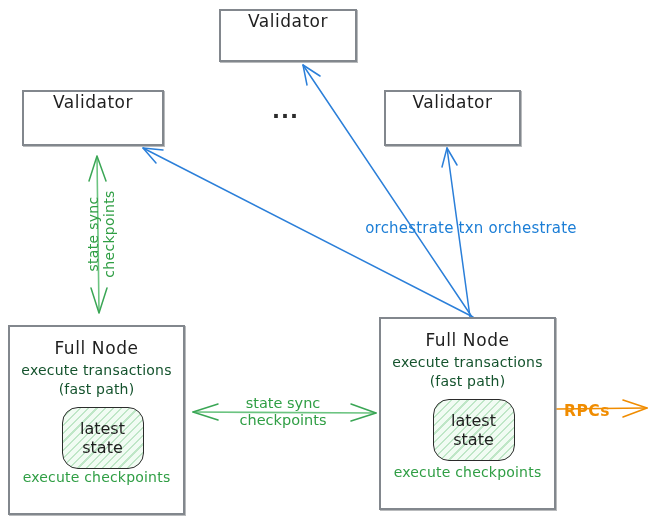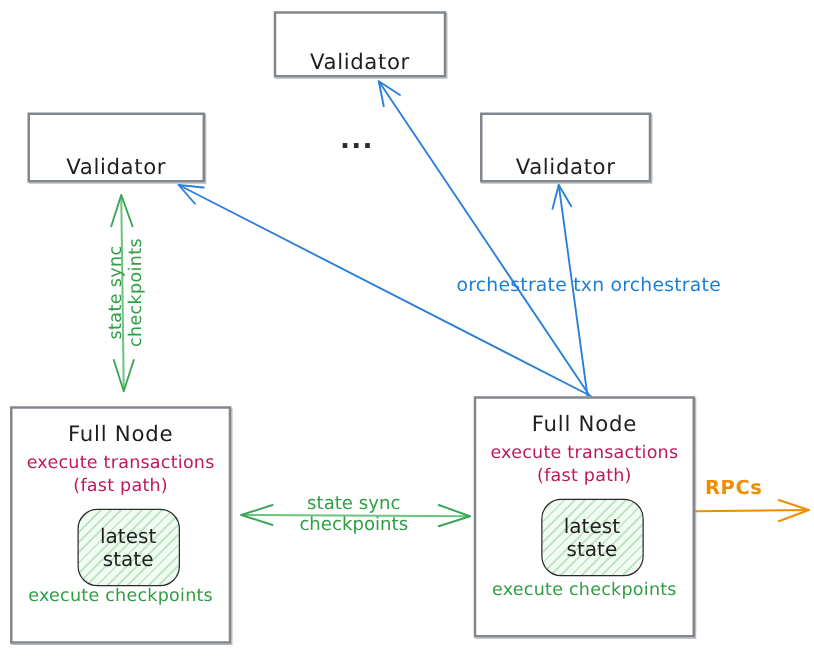--- a/index.html
+++ b/index.html
@@ -3,39 +3,39 @@
 <meta charset="utf-8">
 <style>
   html,body{margin:0;padding:0;background:#ffffff;}
   .canvas{
     position:relative;width:651px;height:526px;background:#ffffff;
     font-family:"DejaVu Sans",sans-serif;color:#1e1e1e;overflow:hidden;
   }
   .node{
     position:absolute;background:#ffffff;border:2px solid #82878d;
     box-shadow:1px 1px 0 0 rgba(100,104,109,0.45);
-    box-sizing:border-box;display:flex;align-items:flex-end;justify-content:center;
+    box-sizing:border-box;display:flex;align-items:flex-start;justify-content:center;
   }
   .validator{font-size:17px;letter-spacing:0.5px;}
   .v-top{left:219px;top:9px;width:138px;height:53px;}
   .v-left{left:22px;top:90px;width:142px;height:56px;}
   .v-right{left:384px;top:90px;width:137px;height:56px;}
   .ellipsis{
     position:absolute;left:272px;top:96px;font-size:21px;font-weight:700;
     letter-spacing:1px;color:#2b2b2b;line-height:30px;
   }
   .fullnode{
     flex-direction:column;align-items:center;justify-content:flex-start;
     padding-top:10px;
   }
   .fn-left{left:8px;top:325px;width:177px;height:190px;}
   .fn-right{left:379px;top:317px;width:177px;height:193px;}
   .fn-title{font-size:17px;letter-spacing:0.6px;height:22px;line-height:22px;}
   .fn-fast{
-    margin-top:2px;color:#be185d;font-size:14px;line-height:19px;
+    margin-top:2px;color:#14532d;font-size:14px;line-height:19px;
     text-align:center;white-space:nowrap;letter-spacing:0.2px;
   }
   .state-box{
     margin-top:8px;width:82px;height:62px;border:1.6px solid #2b2b2b;border-radius:16px;
     box-sizing:border-box;display:flex;flex-direction:column;align-items:center;justify-content:center;
     background-color:#f6fcf7;
     background-image:repeating-linear-gradient(135deg,
       rgba(64,180,87,0.30) 0px, rgba(64,180,87,0.30) 1.6px,
       rgba(235,251,238,0.45) 1.6px, rgba(235,251,238,0.45) 5.8px);
     font-size:16px;line-height:19px;text-align:center;margin-left:12px;
@@ -47,21 +47,21 @@
   .edge-label{position:absolute;transform:translate(-50%,-50%);text-align:center;}
   .lbl-green{color:#2f9e44;}
   .lbl-blue{color:#1c7ed6;}
   .lbl-orange{color:#f08c00;}
   .lbl-vert{
     left:101px;top:234px;width:120px;font-size:14px;line-height:16px;
     transform:translate(-50%,-50%) rotate(-90deg);letter-spacing:0.3px;white-space:nowrap;
   }
   .lbl-horiz{left:283px;top:412px;font-size:14.5px;line-height:17px;white-space:nowrap;}
   .lbl-orch{left:471px;top:228px;font-size:15px;white-space:nowrap;letter-spacing:0.2px;}
-  .lbl-rpcs{left:587px;top:390px;font-size:15.5px;font-weight:600;letter-spacing:0.5px;}
+  .lbl-rpcs{left:587px;top:411px;font-size:15.5px;font-weight:600;letter-spacing:0.5px;}
   svg.edges{position:absolute;left:0;top:0;pointer-events:none;}
   svg.edges *{fill:none;stroke-linecap:round;stroke-linejoin:round;}
   .stroke-blue{stroke:#2b7fd9;stroke-width:1.5;}
   .stroke-green{stroke:#3aa655;stroke-width:1.5;}
   .stroke-green-lt{stroke:#6cc481;stroke-width:1.6;}
   .stroke-orange{stroke:#f08c00;stroke-width:1.6;}
 </style>
 </head>
 <body>
 

